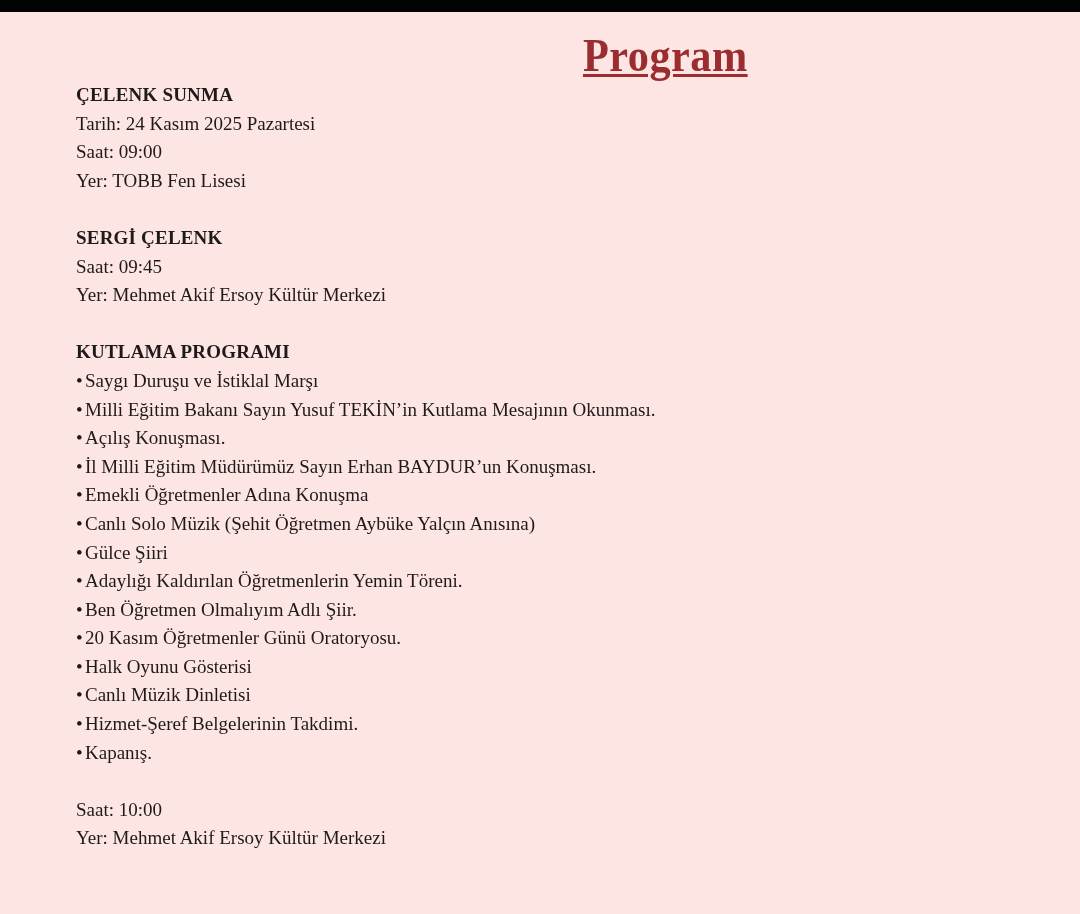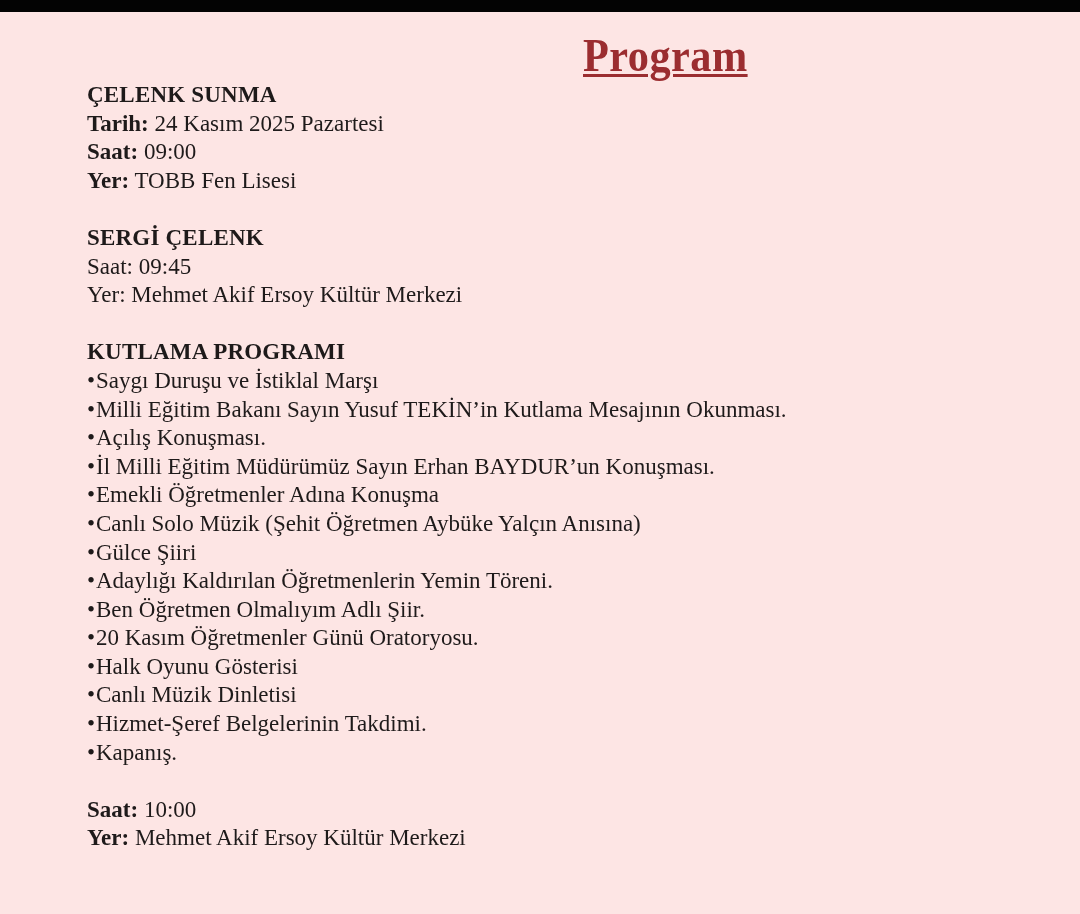--- a/index.html
+++ b/index.html
@@ -32,42 +32,42 @@
     letter-spacing: 0.5px;
     line-height: 52px;
     text-decoration: underline;
     text-decoration-thickness: 3px;
     text-underline-offset: 3px;
     transform: scaleX(0.92);
     transform-origin: left center;
   }
   .content {
     position: absolute;
-    left: 87px;
+    left: 76px;
     top: 81px;
     width: 960px;
-    font-size: 23px;
+    font-size: 19px;
     line-height: 28.6px;
   }
   .section {
     margin: 0;
   }
   .section + .section {
     margin-top: 28.6px;
   }
   .line {
     white-space: nowrap;
     height: 28.6px;
   }
   .heading {
     font-weight: bold;
     letter-spacing: 0.2px;
   }
   .label {
-    font-weight: bold;
+    font-weight: normal;
   }
   .plain-label {
     font-weight: normal;
   }
   .bullet {
     display: inline-block;
     width: 9px;
   }
 </style>
 </head>

